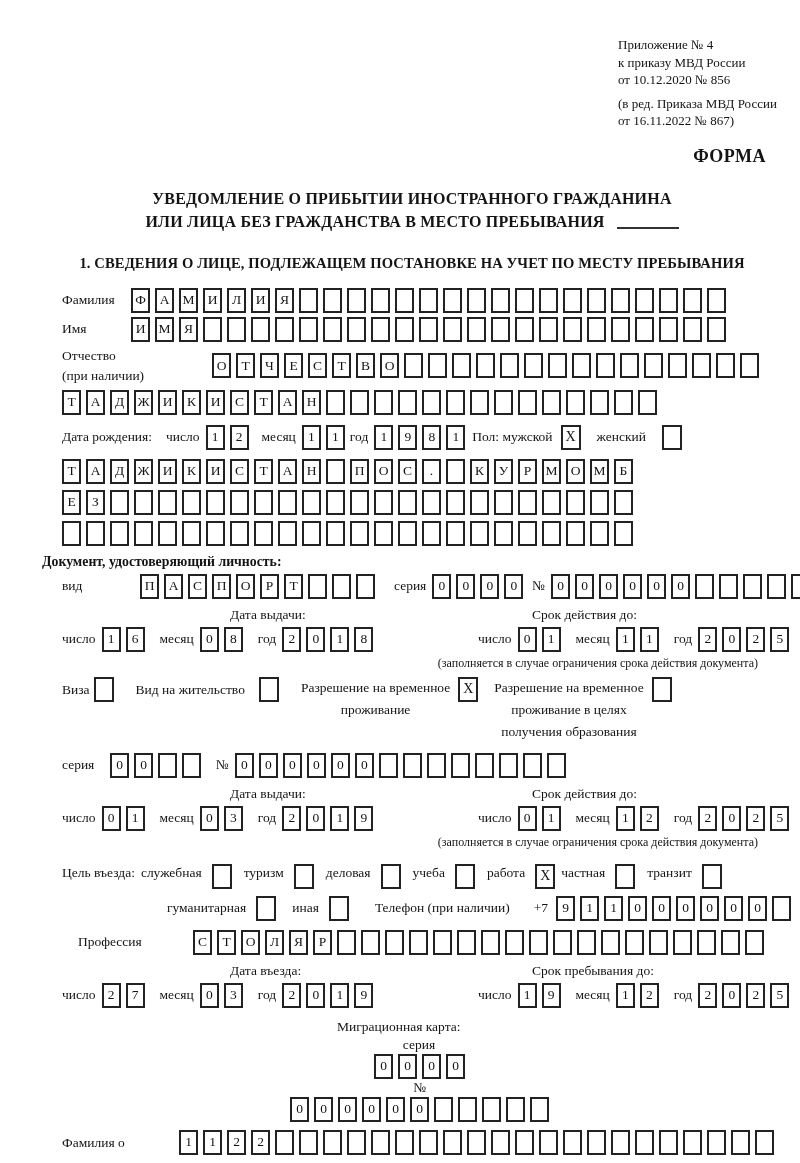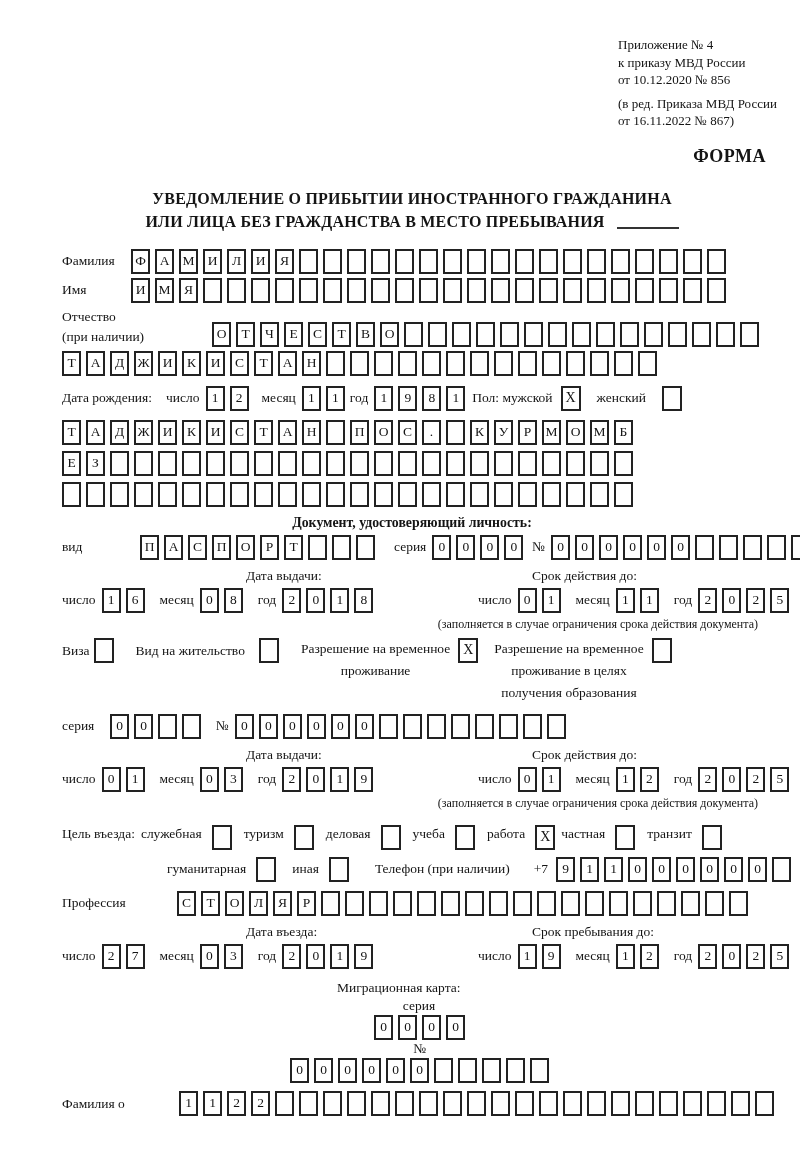--- a/index.html
+++ b/index.html
@@ -15,55 +15,55 @@
            font-weight:bold; font-size:18px; letter-spacing:.5px; }
   .title { margin-top:20px; margin-left:-20px; text-align:center; font-weight:bold;
            font-size:16px; line-height:23px; letter-spacing:.2px; }
   .blank-line { display:inline-block; width:62px; height:2px;
                 background:#333; vertical-align:-2px; margin-left:12px; }
   .sec1 { margin-top:22px; margin-left:-20px; text-align:center; font-weight:bold;
           font-size:14.6px; letter-spacing:.1px; }
 
   
   .row { display:flex; align-items:center; margin-top:4px; }
-  .row.top { align-items:flex-end; }
+  .row.top { align-items:center; }
   .lbl { font-size:13.5px; flex:none; line-height:18px; }
   .lbl2 { font-size:13.5px; flex:none; line-height:20px; }
   .boxes { display:flex; flex:none; flex-wrap:nowrap; }
   .cell { box-sizing:border-box; flex:none; width:19px; height:25px;
           border:2px solid #222; margin-right:5px;
           display:inline-flex; align-items:center; justify-content:center;
           font-size:13.5px; background:#fff; }
   .cbox { box-sizing:border-box; flex:none; width:20px; height:25px;
           border:2px solid #222; display:inline-flex; align-items:center;
           justify-content:center; font-size:14px; background:#fff; }
 
   .w-surname { width:69px; }
   .w-patron  { width:150px; }
   .w-citiz   { width:116px; }
   .w-birthpl { width:140px; }
   .w-vid     { width:78px; }
   .w-serx    { width:48px; }
-  .w-prof    { width:115px; }
+  .w-prof    { width:115px;margin-left:16px; }
   .w-repr    { width:117px; }
   .ml8 { margin-left:8px; } .ml10 { margin-left:10px; } .ml14 { margin-left:14px; }
   .ml16 { margin-left:16px; } .ml22 { margin-left:22px; } .mr6 { margin-right:6px; }
 
   
   .dhead { position:relative; height:18px; margin-top:8px; font-size:13.5px; }
-  .dhead .h1 { position:absolute; left:184px; }
+  .dhead .h1 { position:absolute; left:168px; }
   .dhead .h2 { position:absolute; left:470px; }
   .daterow { position:relative; height:27px; margin-top:2px; }
   .dgroup { position:absolute; top:0; display:flex; align-items:center; }
   .dg-left { left:0; } .dg-right { left:416px; }
   .dgroup .lbl { margin-right:6px; }
   .dgroup .boxes { margin-right:10px; }
   .footnote { margin-top:2px; margin-right:24px; text-align:right; font-size:12px; }
 
-  .doc-header { margin-top:8px; margin-left:-20px; text-align:center;
+  .doc-header { margin-top:8px; margin-left:-20px; text-align:left;
                 font-weight:bold; font-size:13.8px; }
 
   .intro { margin-top:10px; font-size:13.8px; line-height:23px; }
 
   
   .permrow { display:flex; align-items:flex-start; margin-top:6px; }
   .permgrp { display:flex; align-items:flex-start; }
   .permgrp .lbl { line-height:22px; }
   .perm-multi { text-align:center; font-size:13.5px; line-height:22px; flex:none; }
   .permgrp .cbox { margin-left:8px; margin-top:0; }
@@ -89,20 +89,21 @@
     <div>от 16.11.2022 № 867)</div>
   </div>
 
   <div class="forma">ФОРМА</div>
 
   <div class="title">
     <div>УВЕДОМЛЕНИЕ О ПРИБЫТИИ ИНОСТРАННОГО ГРАЖДАНИНА</div>
     <div><span>ИЛИ ЛИЦА БЕЗ ГРАЖДАНСТВА В МЕСТО ПРЕБЫВАНИЯ</span><span class="blank-line"></span></div>
   </div>
 
+  <div class="sec1">1. СВЕДЕНИЯ О ЛИЦЕ, ПОДЛЕЖАЩЕМ ПОСТАНОВКЕ НА УЧЕТ ПО МЕСТУ ПРЕБЫВАНИЯ</div>
 
   <div class="row" style="margin-top:16px;">
     <span class="lbl w-surname">Фамилия</span>
     <span class="boxes">
         <span class="cell">Ф</span>
         <span class="cell">А</span>
         <span class="cell">М</span>
         <span class="cell">И</span>
         <span class="cell">Л</span>
         <span class="cell">И</span>

